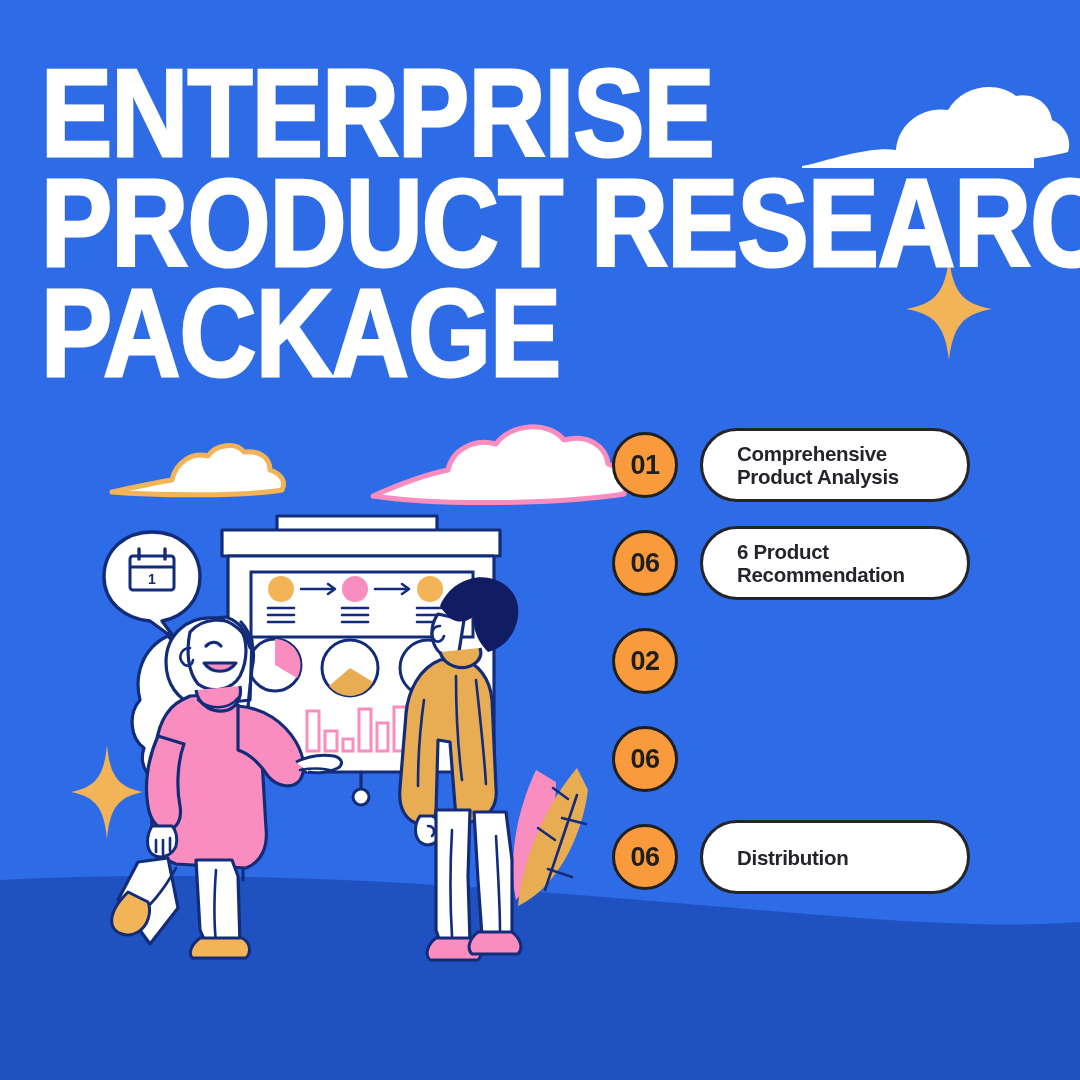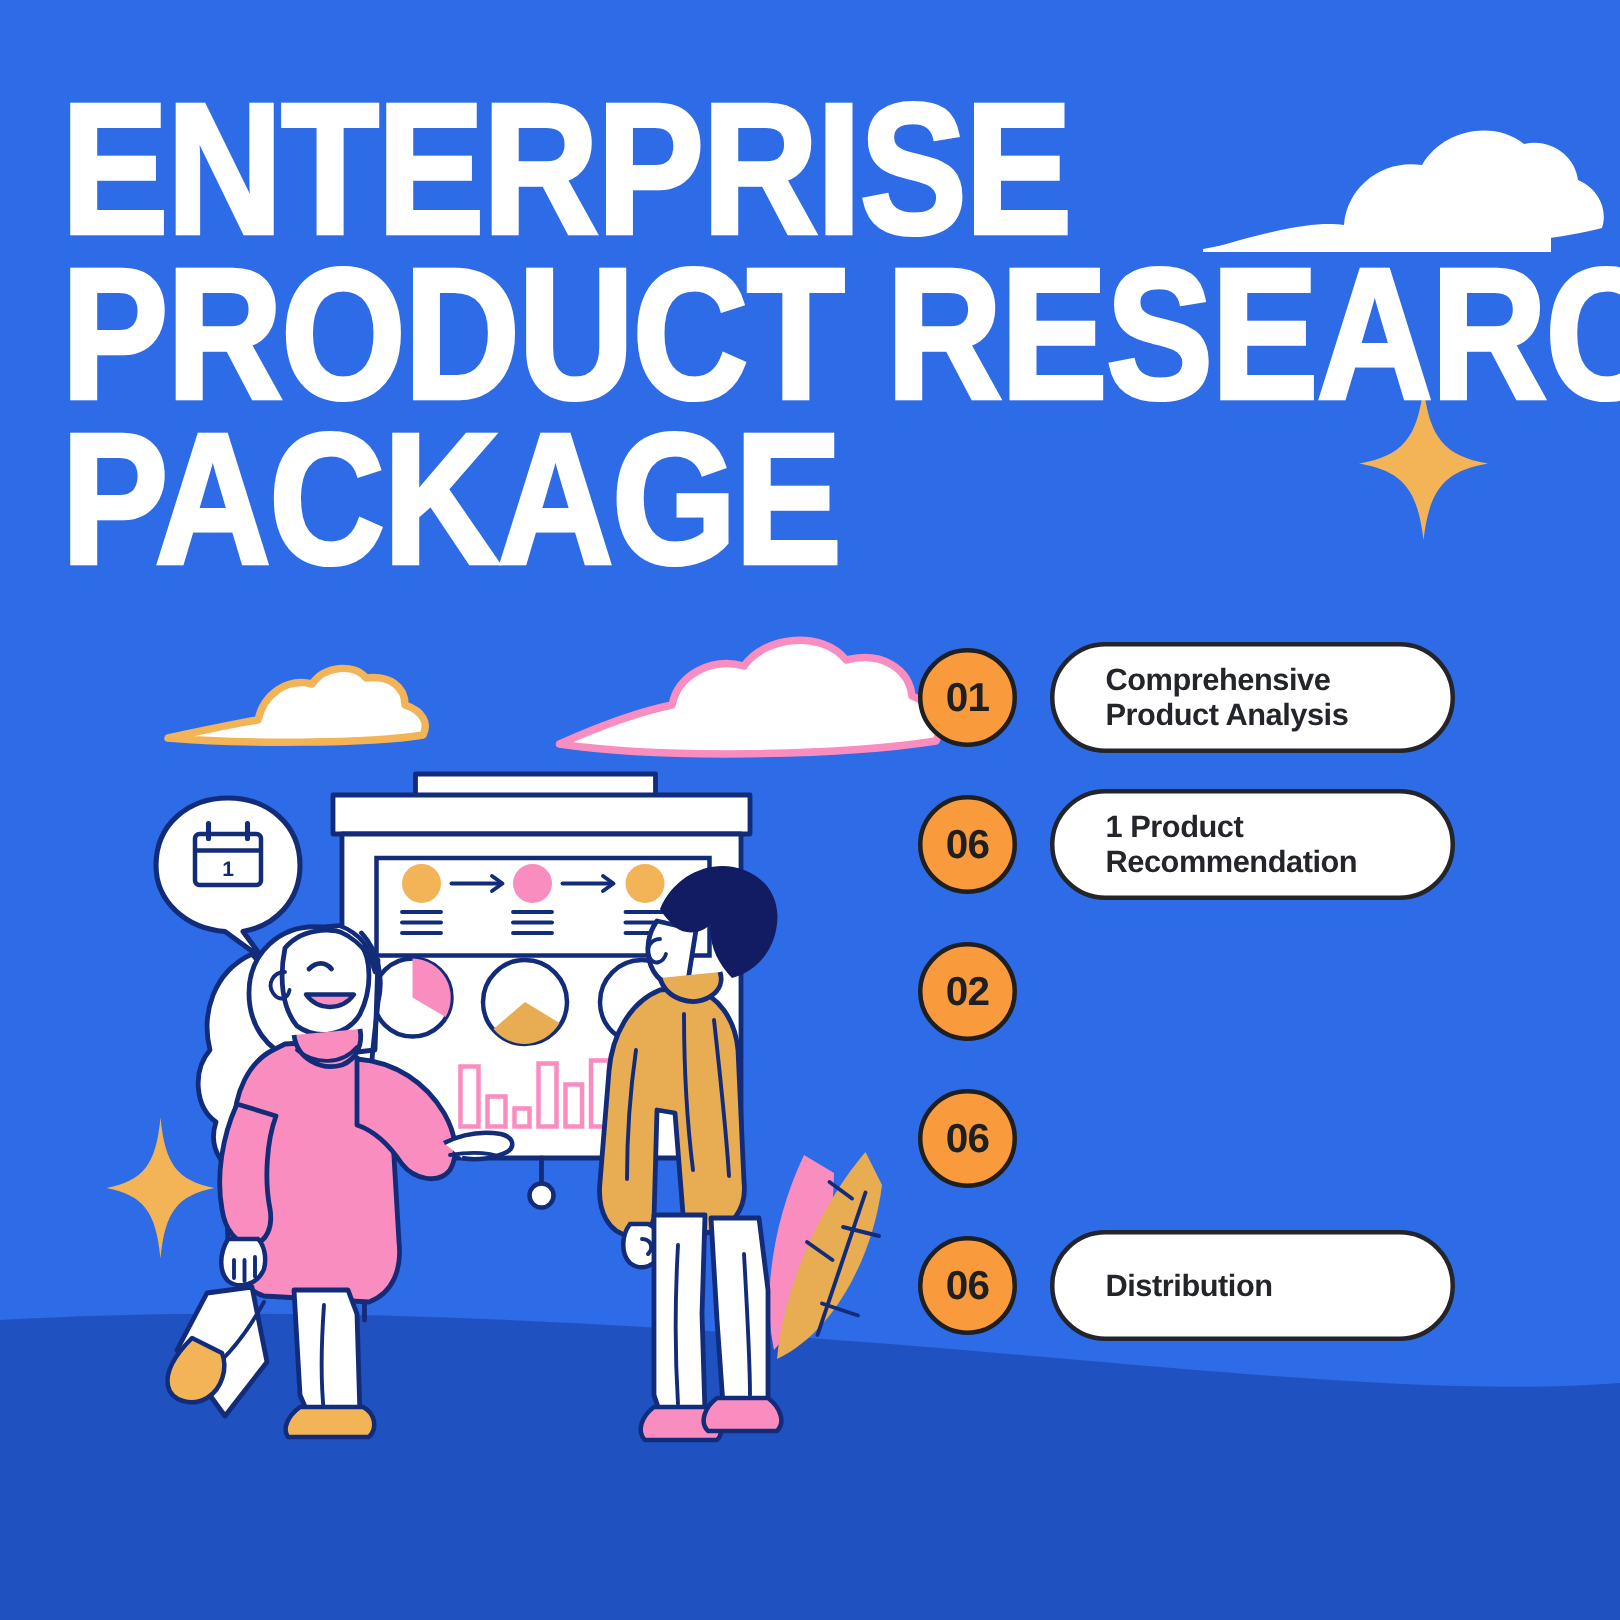--- a/index.html
+++ b/index.html
@@ -282,21 +282,21 @@
     <div class="row">
       <div class="num-circle">01</div>
       <div class="pill">
         <span class="pill-text">Comprehensive Product Analysis</span>
       </div>
     </div>
 
     <div class="row">
       <div class="num-circle">06</div>
       <div class="pill">
-        <span class="pill-text">1 Product Recommendation</span>
+        <span class="pill-text">6 Product Recommendation</span>
       </div>
     </div>
 
 
     <div class="row">
       <div class="num-circle">02</div>
     </div>
 
     <div class="row">
       <div class="num-circle">06</div>

